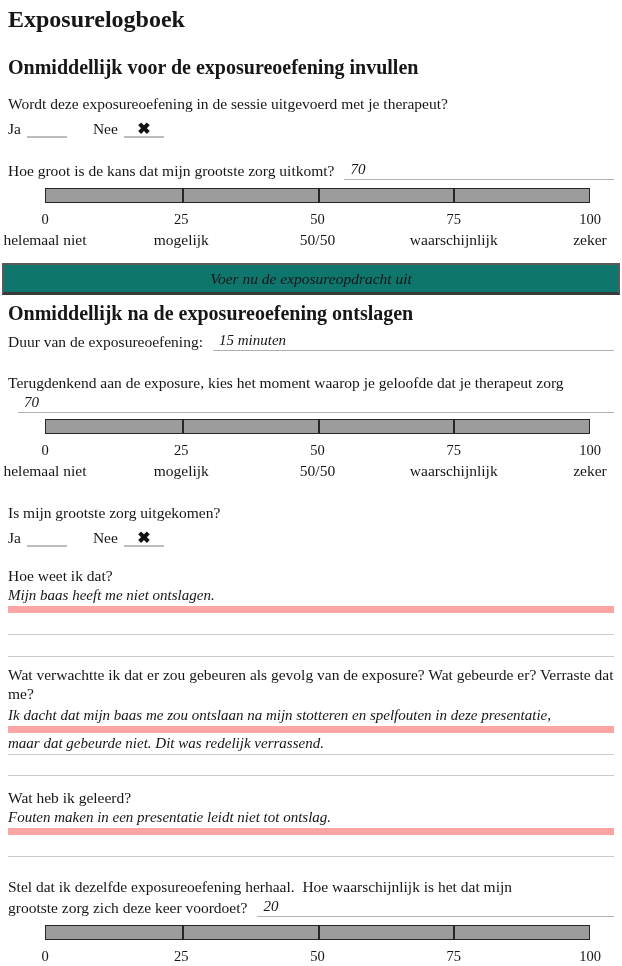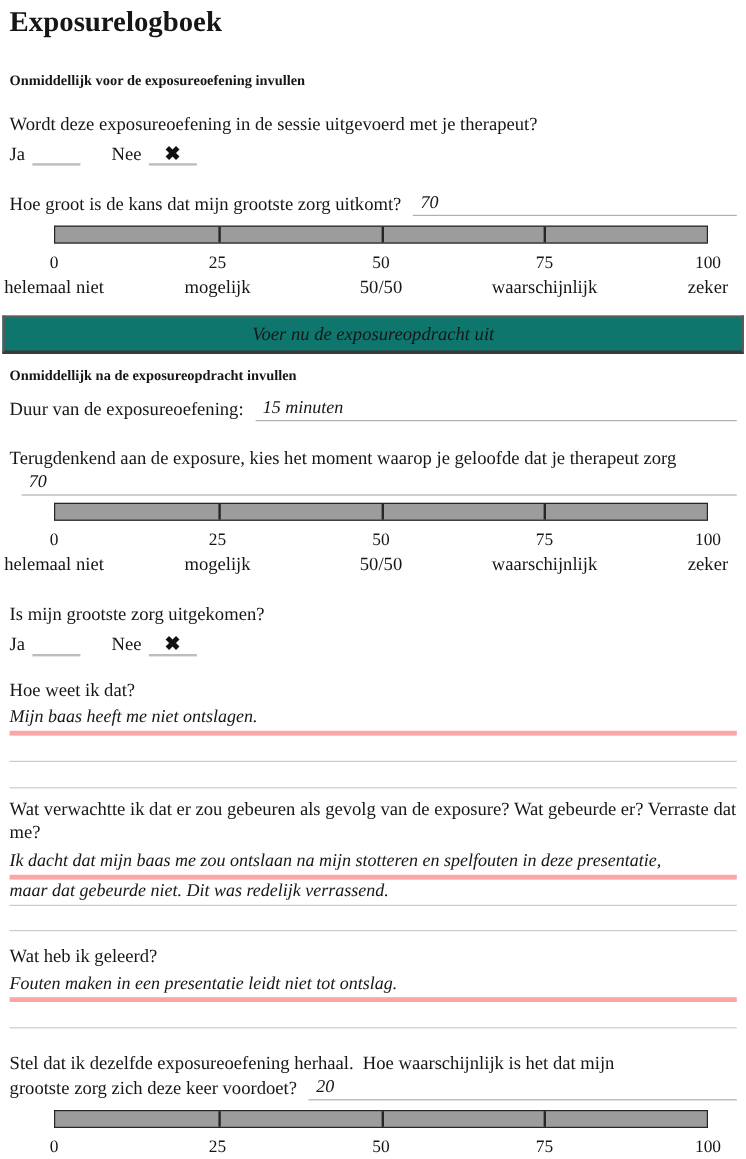--- a/index.html
+++ b/index.html
@@ -5,21 +5,21 @@
   * { box-sizing: border-box; }
   html,body { margin:0; padding:0; }
   body {
     width:622px; height:966px; overflow:hidden;
     background:#ffffff; color:#161616;
     font-family:"Liberation Serif","DejaVu Serif",serif;
     font-size:15.5px; line-height:19px;
     padding:5px 8px 0 8px;
   }
   h1 { font-size:24px; line-height:28px; margin:0; font-weight:bold; }
-  h2 { font-size:12px; line-height:20px; margin:0; font-weight:bold; }
+  h2 { font-size:20px; line-height:20px; margin:0; font-weight:bold; }
   .sec1-head { margin-top:24px; }
   .sec2-head { margin-top:8px; }
   .q { margin-top:6px; }
   .q-therapist { margin-top:17px; }
   .q-outcome { margin-top:24px; }
   .q-howknow { margin-top:16px; }
   .q-expect { margin-top:8px; }
   .q-learned { margin-top:12px; }
   .mt22 { margin-top:22px; }
   .mt20 { margin-top:20px; }
@@ -66,21 +66,21 @@
     margin:15px -6px 0 -6px; height:32px;
     background:#0f766e;
     border:2px solid #5a5a5a; border-bottom:3px solid #3a3a3a;
     display:flex; align-items:center; justify-content:center;
     font-style:italic; font-size:15.5px;
   }
 
   
   .rule { border-bottom:1px solid #cbcbcb; height:22px; position:relative; }
   .rule .ans { position:absolute; bottom:1px; left:0; }
-  .ansrule { border-bottom:4px solid #fca5a5; height:24px; margin-top:4px; position:relative; }
+  .ansrule { border-bottom:7px solid #fca5a5; height:24px; margin-top:4px; position:relative; }
   .ansrule .ans { position:absolute; bottom:1px; left:0; }
 
   .duration-row { margin-top:7px; }
   .chance-row { margin-top:18px; }
 </style>
 </head>
 <body>
 
 <h1>Exposurelogboek</h1>
 
@@ -114,21 +114,21 @@
     <span class="p0">helemaal niet</span>
     <span class="p25">mogelijk</span>
     <span class="p50">50/50</span>
     <span class="p75">waarschijnlijk</span>
     <span class="p100">zeker</span>
   </div>
 </div>
 
 <div class="task-button">Voer nu de exposureopdracht uit</div>
 
-<h2 class="sec2-head">Onmiddellijk na de exposureopdracht invullen</h2>
+<h2 class="sec2-head">Onmiddellijk na de exposureoefening ontslagen</h2>
 
 <div class="qrow duration-row">
   <span class="qtext">Duur van de exposureoefening:</span>
   <span class="field"><span class="ans">15 minuten</span></span>
 </div>
 
 <div class="mt22">Terugdenkend aan de exposure, kies het moment waarop je geloofde dat je therapeut zorg</div>
 <div class="qrow">
   <span class="field"><span class="ans">70</span></span>
 </div>

